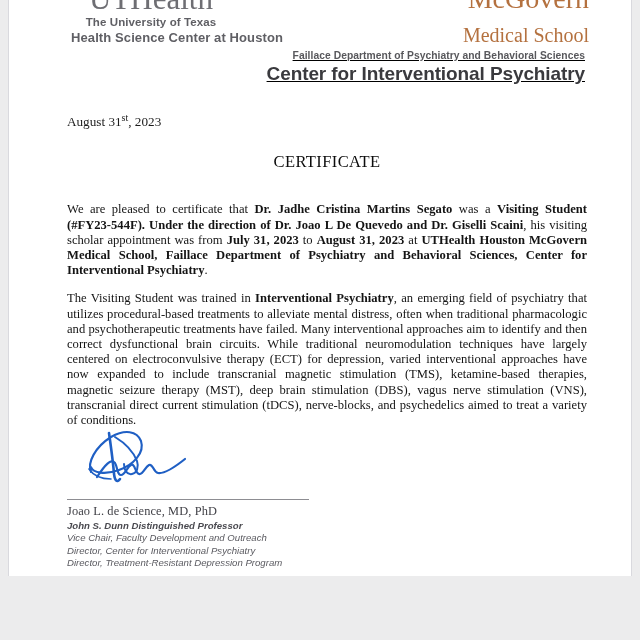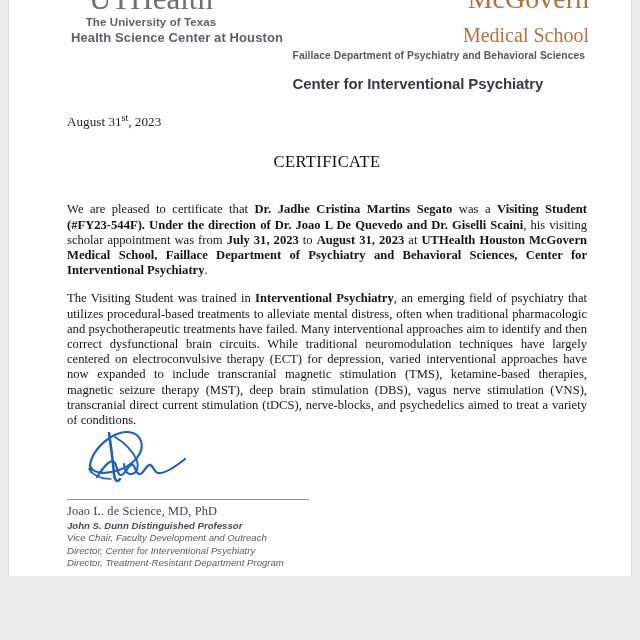--- a/index.html
+++ b/index.html
@@ -79,37 +79,38 @@
     font-size: 20px;
     color: #b4713f;
     line-height: 24px;
     margin-top: 10px;
     white-space: nowrap;
   }
   .dept-block {
     position: absolute;
     right: 46px;
     top: 50px;
-    text-align: left;
+    text-align: right;
+    text-decoration: underline;
   }
   .dept-line1 {
     font-family: "Liberation Sans", sans-serif;
     font-weight: bold;
     font-size: 10.3px;
     color: #58585c;
     letter-spacing: 0.05px;
     white-space: nowrap;
   }
   .dept-line2 {
     font-family: "Liberation Sans", sans-serif;
     font-weight: bold;
-    font-size: 15px;
+    font-size: 19px;
     color: #3a3a3e;
     letter-spacing: -0.1px;
-    margin-top: 14px;
+    margin-top: 2px;
     white-space: nowrap;
   }
   
   .body-area {
     position: absolute;
     left: 58px;
     right: 44px;
     top: 112px;
   }
   .date-line {
@@ -226,17 +227,17 @@
         <path d="M14 44 C 18 50, 26 54, 36 54" stroke-width="1.6"></path>
       </g>
     </svg>
 
     <div class="sig-rule"></div>
 
     <div class="sig-name">Joao L. de Science, MD, PhD</div>
     <div class="sig-title-bold">John S. Dunn Distinguished Professor</div>
     <div class="sig-role">Vice Chair, Faculty Development and Outreach</div>
     <div class="sig-role">Director, Center for Interventional Psychiatry</div>
-    <div class="sig-role">Director, Treatment-Resistant Department Program</div>
+    <div class="sig-role">Director, Treatment-Resistant Depression Program</div>
 
   </div>
 
 </div>
 
 </body></html>

